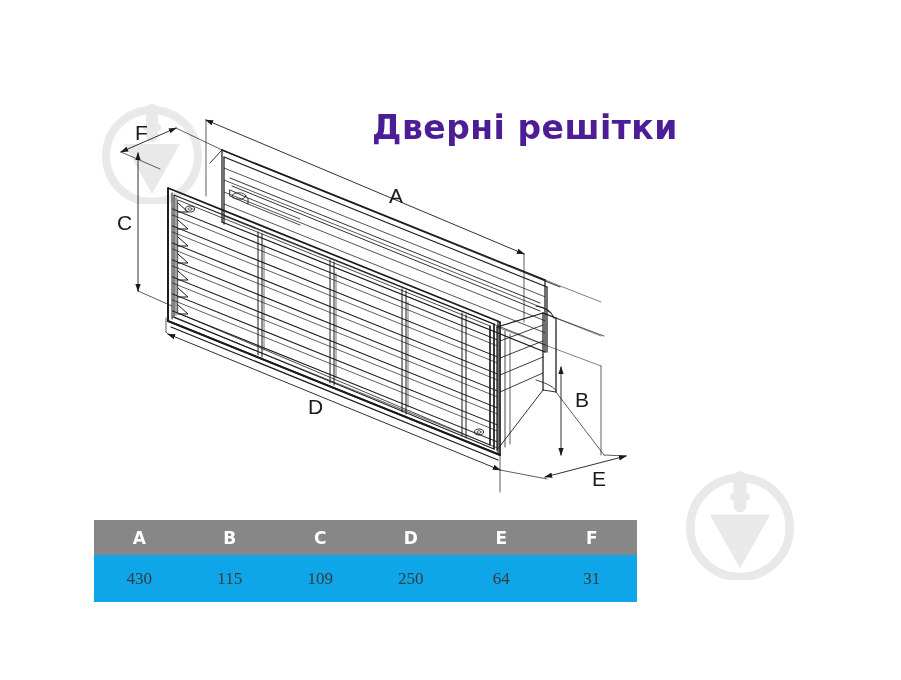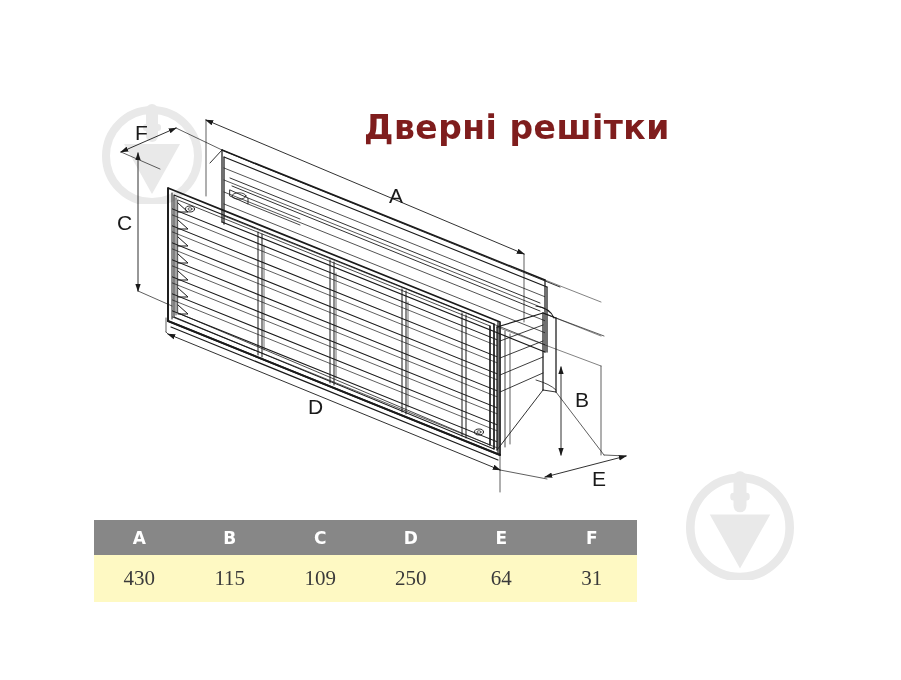--- a/index.html
+++ b/index.html
@@ -22,27 +22,27 @@
   }
   .layer {
     position: absolute;
     left: 0; top: 0;
     width: 901px;
     height: 680px;
   }
   
   #title {
     position: absolute;
-    left: 364px;
+    left: 372px;
     top: 108px;
     font-family: "DejaVu Sans", sans-serif;
     font-weight: bold;
     font-size: 33px;
     letter-spacing: 0.5px;
-    color: #7f1d1d;
+    color: #4c1d95;
     white-space: nowrap;
   }
   
   #spec-table {
     position: absolute;
     left: 94px;
     top: 520px;
     width: 543px;
     border-collapse: collapse;
     table-layout: fixed;
@@ -53,24 +53,24 @@
     font-family: "DejaVu Sans", sans-serif;
     font-weight: bold;
     font-size: 17px;
     height: 35px;
     text-align: center;
     vertical-align: middle;
     border: none;
     padding: 0;
   }
   #spec-table td {
-    background: #fef9c3;
+    background: #0ea5e9;
     color: #3a3a3a;
     font-family: "Liberation Serif", serif;
-    font-size: 21px;
+    font-size: 17px;
     height: 47px;
     text-align: center;
     vertical-align: middle;
     border: none;
     padding: 0;
   }
   
   .watermark {
     position: absolute;
     opacity: 1;

